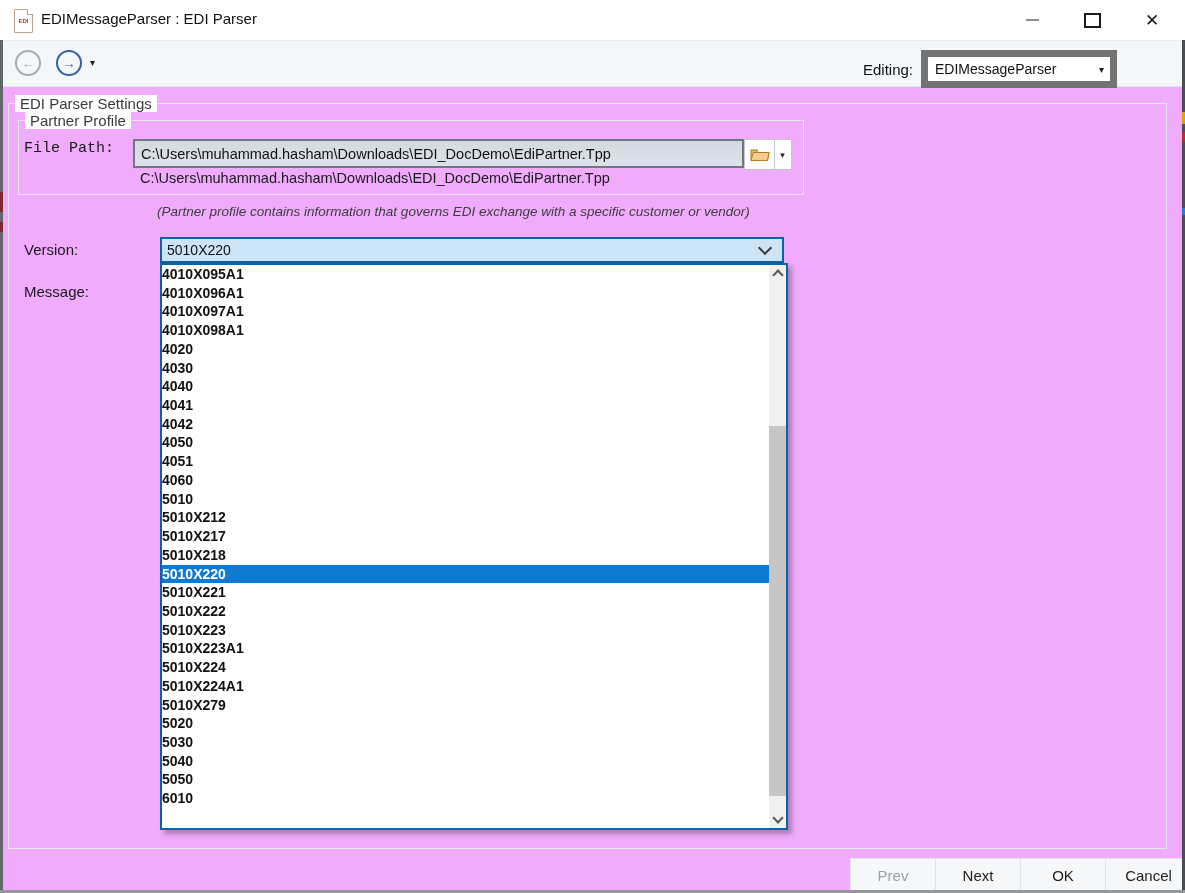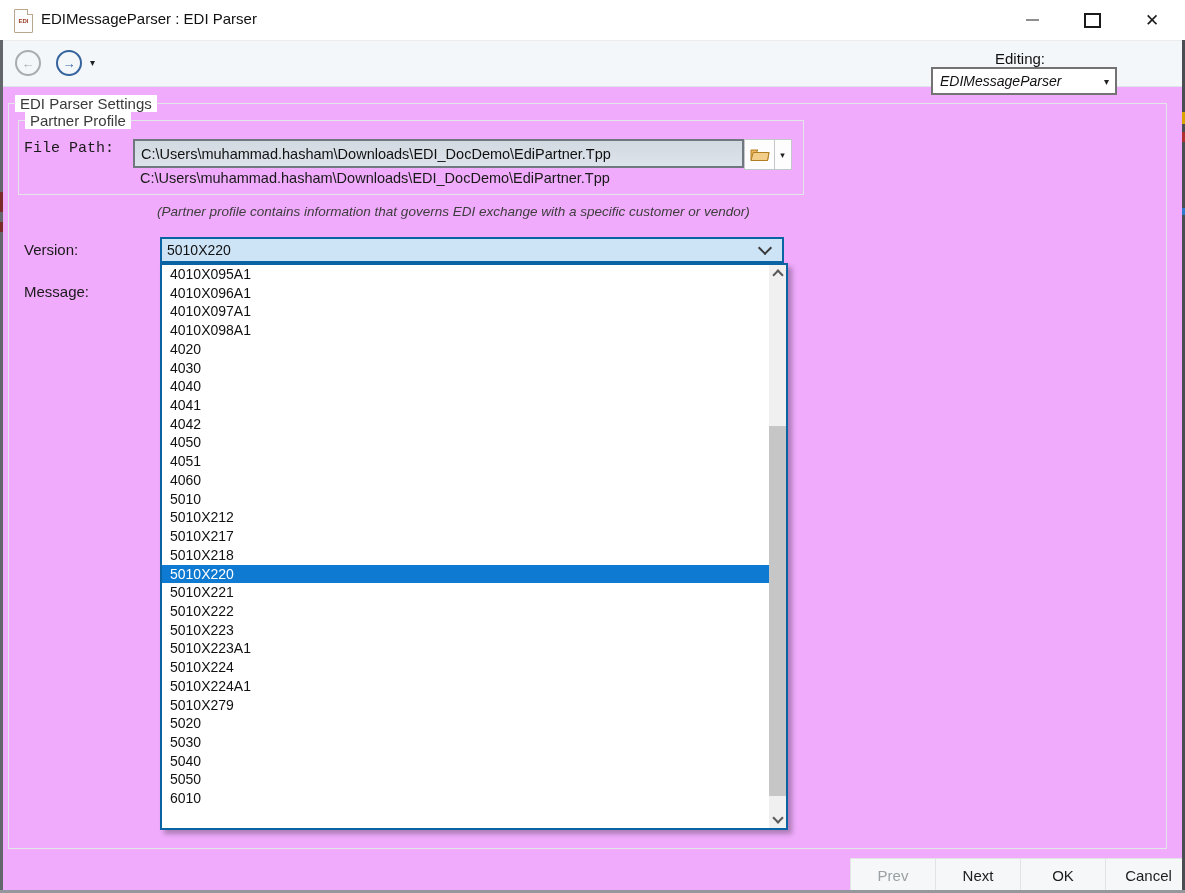--- a/index.html
+++ b/index.html
@@ -23,24 +23,24 @@
   .close-glyph{font-size:17px;color:#1b1b1b;line-height:17px;}
 
   
   .toolbar{position:absolute;left:0;top:41px;width:100%;height:45px;background:#f3f7fa;
            border-bottom:1px solid #dfe4e8;}
   .navbtn{position:absolute;top:9px;width:22px;height:22px;border-radius:50%;
           display:flex;align-items:center;justify-content:center;font-size:13px;font-weight:bold;}
   .nav-back{left:15px;border:2px solid #a9abad;color:#a9abad;}
   .nav-fwd{left:56px;border:2px solid #35639d;color:#35639d;}
   .nav-caret{position:absolute;left:90px;top:16px;font-size:10px;color:#222;}
-  .editing-wrap{position:absolute;right:68px;top:9px;display:flex;align-items:center;flex-direction:column;}
+  .editing-wrap{position:absolute;right:68px;top:9px;display:flex;align-items:center;}
   .editing-label{font-size:15px;color:#111;margin-right:8px;}
-  .editing-combo{width:182px;height:24px;background:#fff;border:2px solid #737373;
-                 display:flex;align-items:center;position:relative;font-style:italic;}
+  .editing-combo{width:182px;height:24px;background:#fff;border:7px solid #737373;
+                 display:flex;align-items:center;position:relative;}
   .editing-combo .val{font-size:14px;color:#111;padding-left:7px;}
   .editing-combo .caret{position:absolute;right:6px;top:7px;font-size:10px;color:#222;}
 
   
   .groupbox{position:absolute;border:1px solid #e3e6e8;}
   .grouplabel{position:absolute;top:-9px;left:6px;background:#fff;padding:0 5px;
               font-size:15px;color:#3a3a3a;line-height:17px;}
   #gb-settings{left:8px;top:103px;width:1157px;height:744px;}
   #gb-partner{left:18px;top:120px;width:784px;height:73px;}
 
@@ -64,22 +64,22 @@
   .version-combo .val{font-size:14px;color:#111;padding-left:5px;}
   .chev{width:8px;height:8px;border-right:2px solid #3a3a3a;border-bottom:2px solid #3a3a3a;}
   .chev.down{transform:rotate(45deg);}
   .chev.up{transform:rotate(-135deg);}
   .version-combo .chev{position:absolute;right:12px;top:4px;}
 
   
   .popup{position:absolute;left:160px;top:263px;width:624px;height:563px;background:#fff;
          border:2px solid #0a64a4;box-shadow:4px 4px 5px rgba(0,0,0,0.28);}
   .vlist{position:absolute;left:0;top:0;right:17px;bottom:0;overflow:hidden;}
-  .vitem{height:18.73px;line-height:18.7px;font-size:14px;color:#111;padding-left:8px;
-         white-space:nowrap;}
+  .vitem{height:18.73px;line-height:18.7px;font-size:14px;color:#111;padding-left:0;
+         white-space:nowrap;font-weight:bold;}
   .vitem.selected{background:#0f7ad1;color:#fff;}
   .vscrollbar{position:absolute;right:0;top:0;width:17px;bottom:0;background:#f0f0f0;}
   .varrow{position:absolute;left:0;width:17px;height:17px;display:flex;align-items:center;justify-content:center;}
   .varrow .chev{width:6px;height:6px;border-color:#5a5a5a;border-width:2px;}
   .varrow.up{top:0;}
   .varrow.up .chev{margin-top:3px;}
   .varrow.down{bottom:0;}
   .varrow.down .chev{margin-bottom:3px;}
   .vthumb{position:absolute;left:0;width:17px;top:161px;height:370px;background:#c6c6c6;}
 

